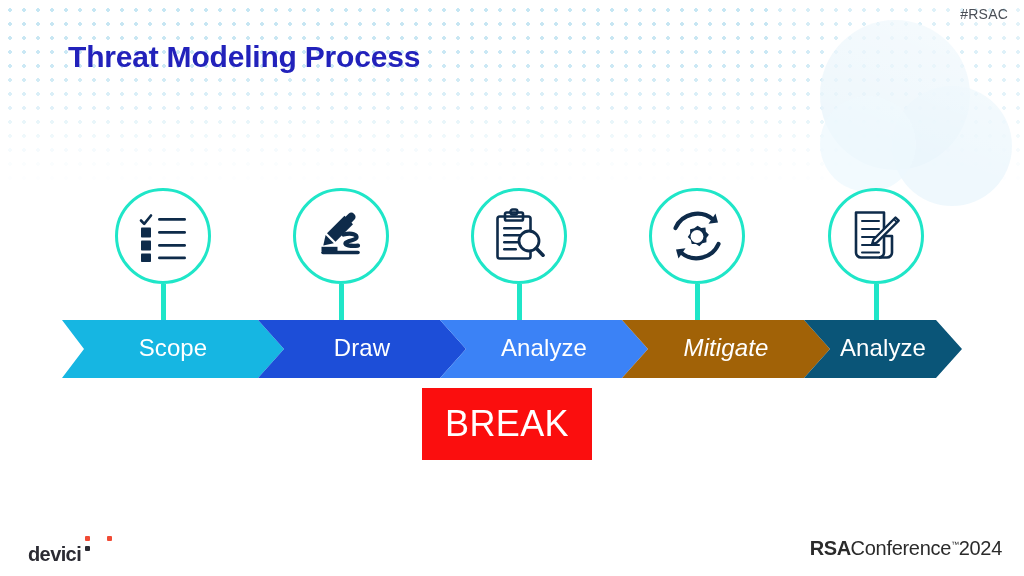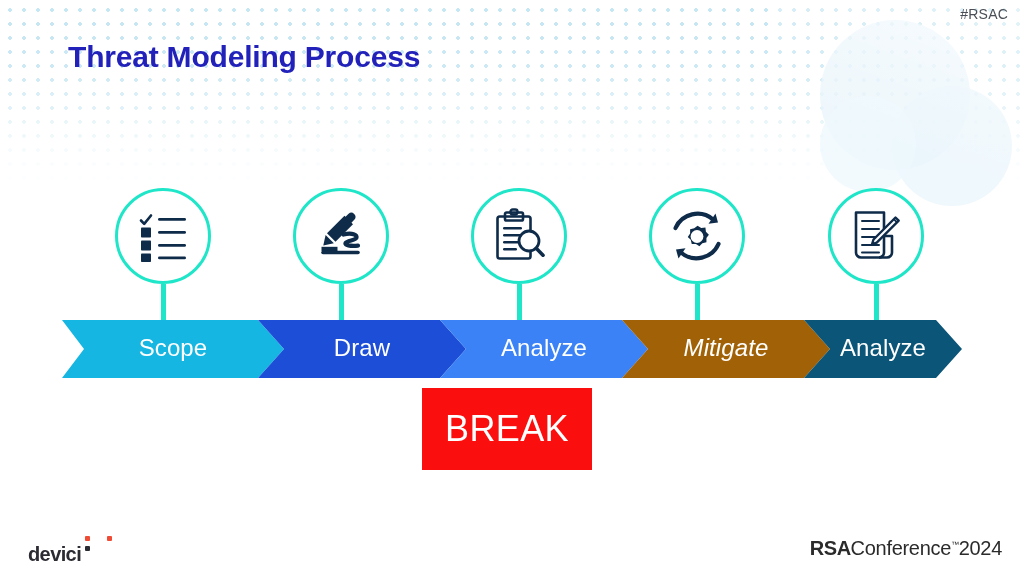--- a/index.html
+++ b/index.html
@@ -159,21 +159,21 @@
   .bb-row {
     position: absolute;
     left: 0;
     top: 208px;
     width: 1024px;
     height: 78px;
   }
   .bb-box {
     position: absolute;
     top: 0;
-    height: 82px;
+    height: 72px;
     display: flex;
     align-items: center;
     justify-content: center;
     color: #ffffff;
     font-size: 36px;
     letter-spacing: 0.4px;
   }
   .bb-break { left: 422px; width: 170px; background: #fb0e0e; }
   .bb-build { left: 598px; width: 170px; background: #0a72bf; }
 

